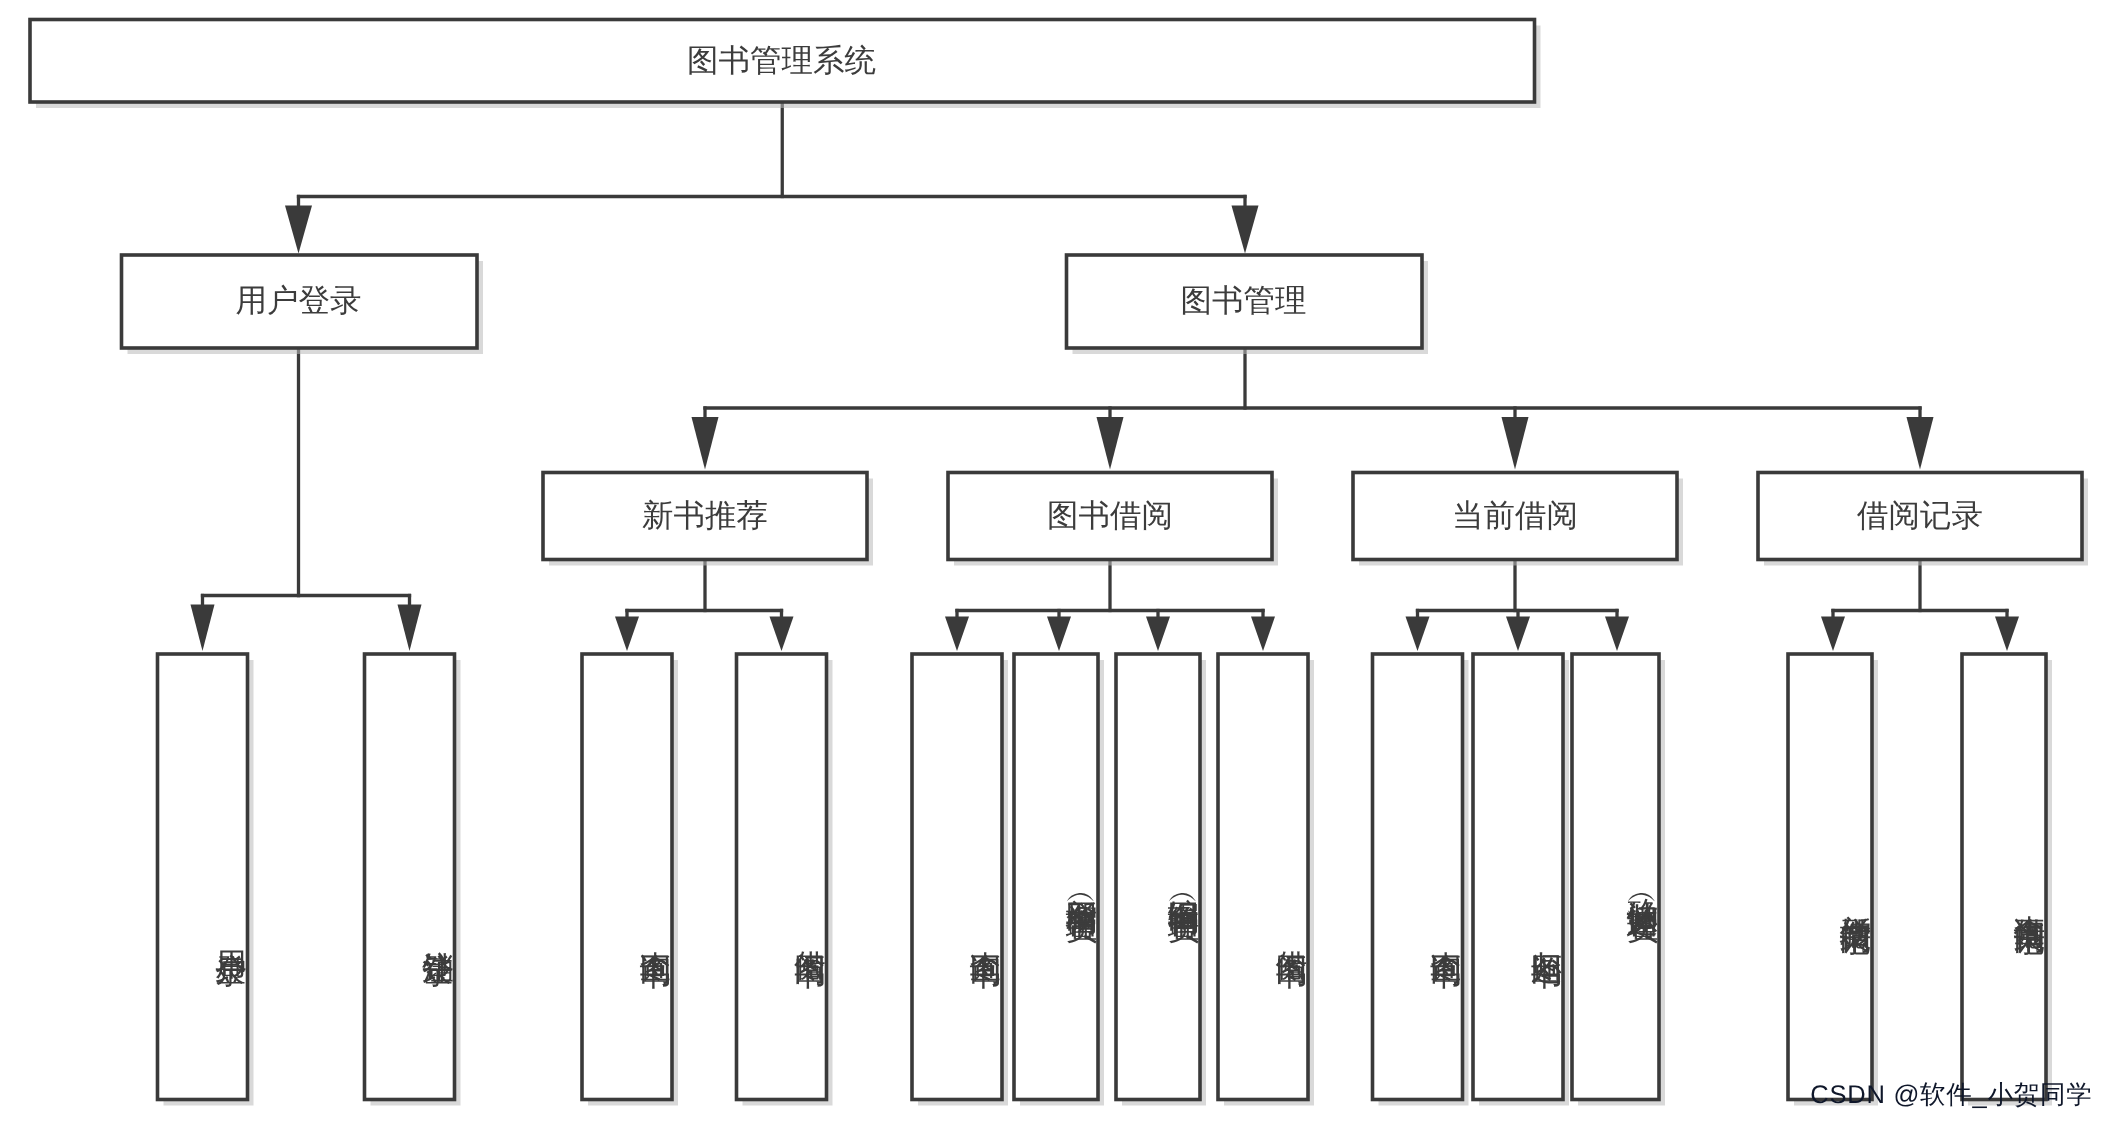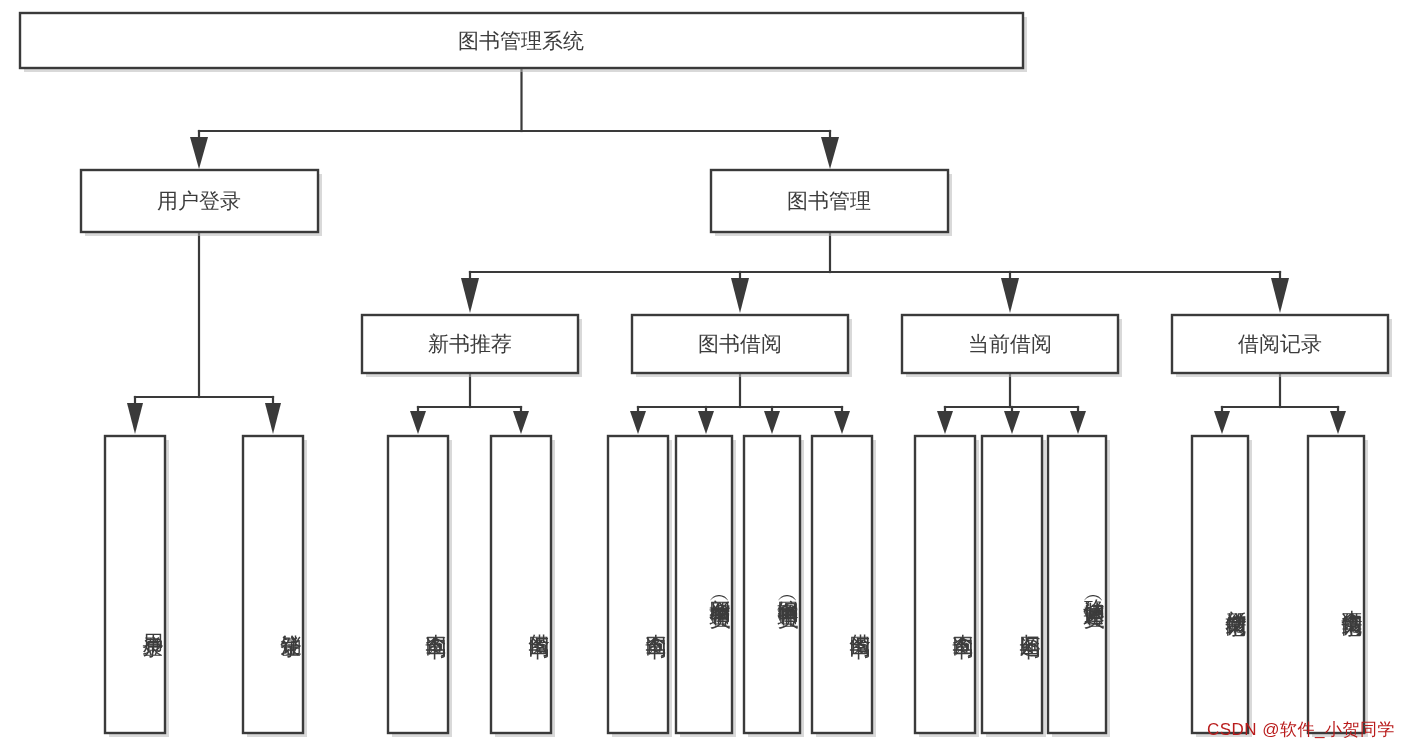--- a/index.html
+++ b/index.html
@@ -65,21 +65,21 @@
     letter-spacing: 1.5px;
     white-space: nowrap;
     pointer-events: none;
   }
   .watermark {
     position: absolute;
     right: 10px;
     bottom: 6px;
     font-family: "Liberation Sans", "DejaVu Sans", sans-serif;
     font-size: 17px;
-    color: #b91c1c;
+    color: #0f172a;
     letter-spacing: 0.5px;
     white-space: nowrap;
   }
 </style>
 </head>
 <body>
 
 <div id="diagram-root">
 
   <svg id="tree-svg" viewBox="0 0 1405 747">

